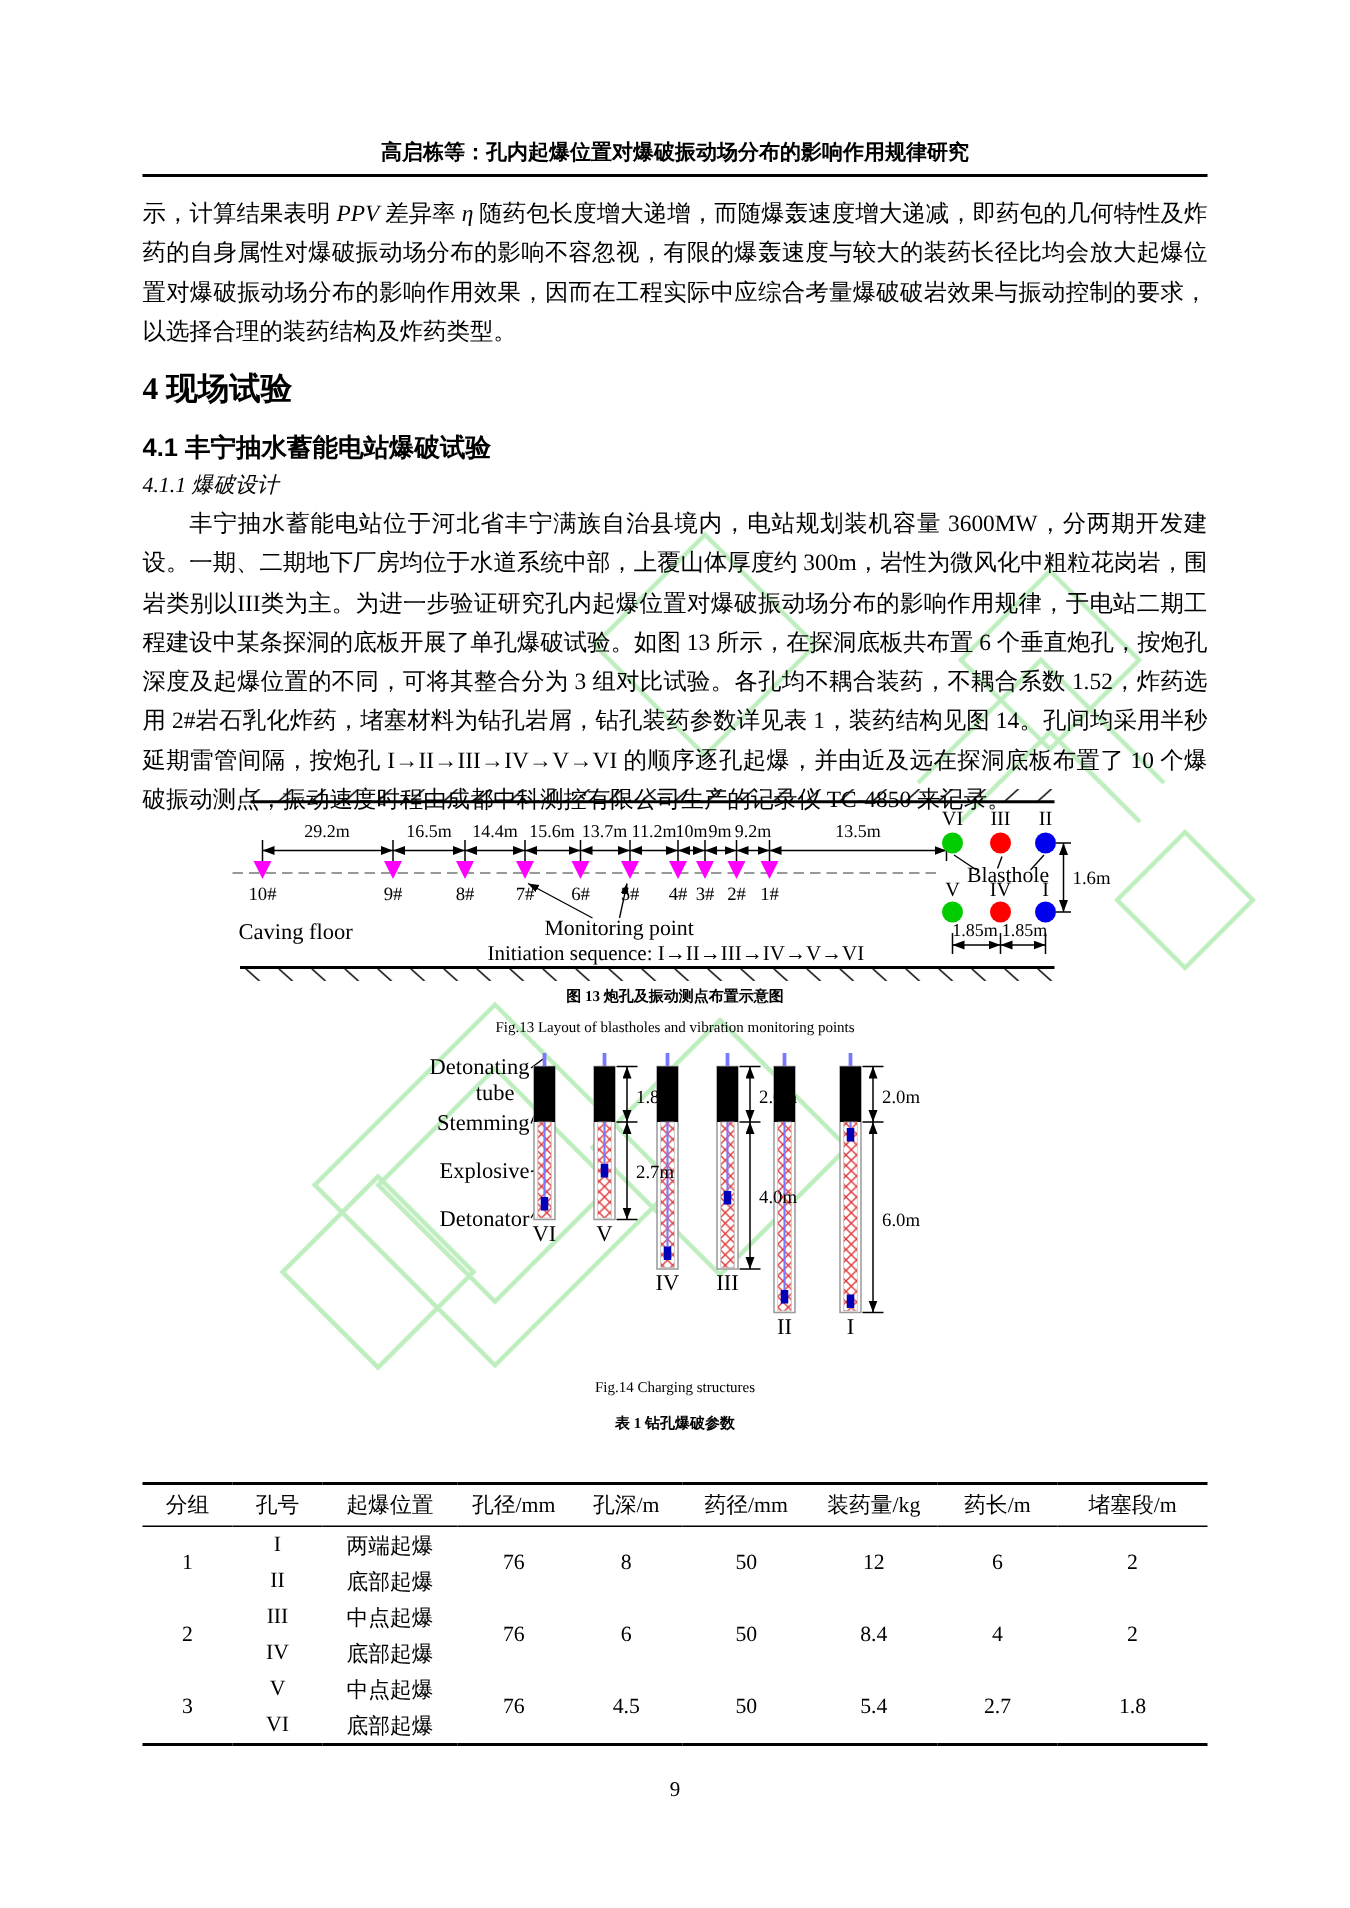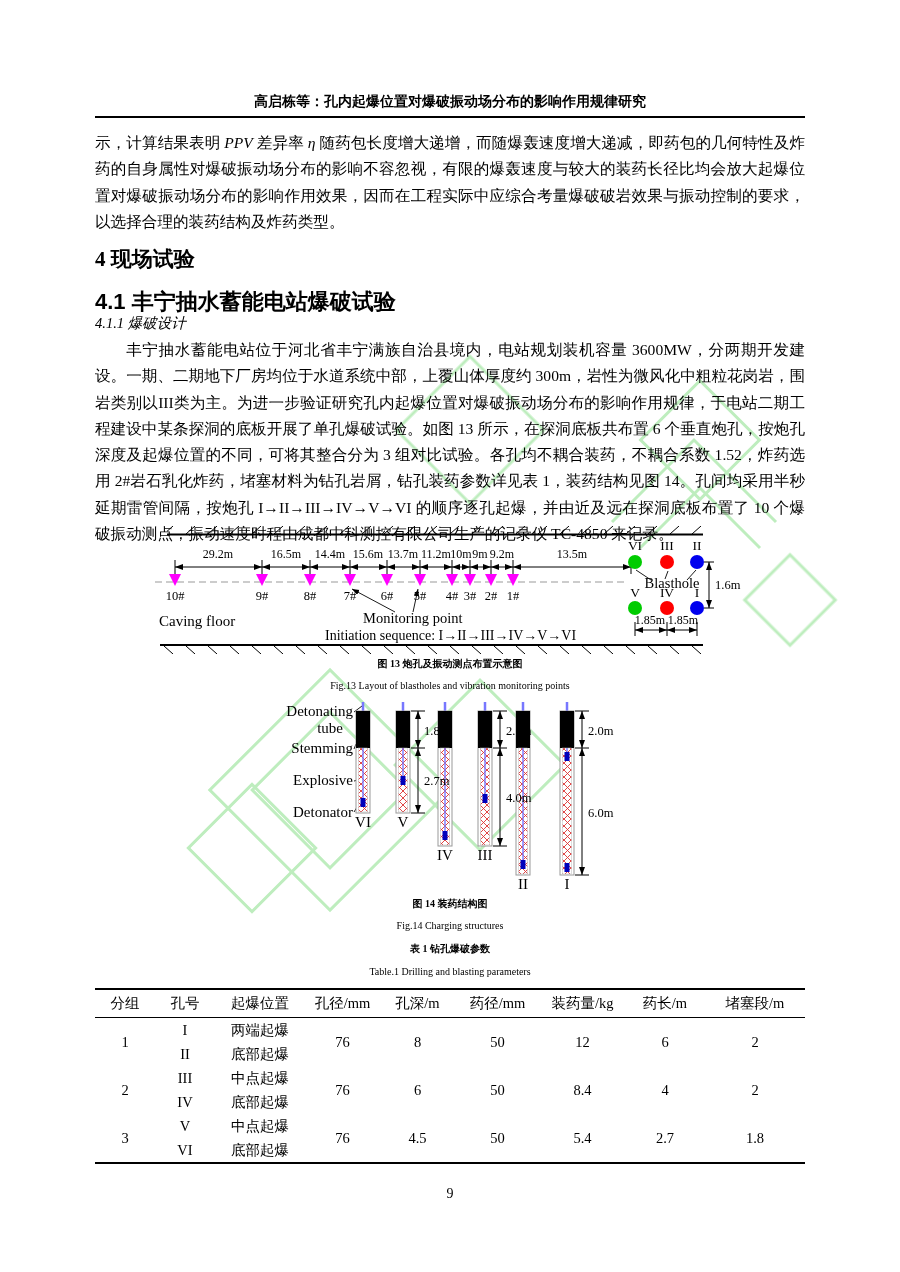--- a/index.html
+++ b/index.html
@@ -15,21 +15,21 @@
   .hdr-rule{left:95px;top:116px;width:710px;height:2px;background:#000;z-index:2;}
   
   .para{left:95px;width:710px;font-size:15.6px;line-height:26.3px;
         text-align:justify;z-index:2;}
   #p1{top:130px;}
   #p2{top:337px;text-indent:2em;}
   .para i{font-style:italic;}
   .h-s4{left:95px;top:245px;font-family:Liberation Serif, serif;
         font-weight:bold;font-size:21px;z-index:2;}
   .h-s41{left:95px;top:287px;font-family:"Liberation Sans","DejaVu Sans",sans-serif;
-        font-weight:bold;font-size:22px;z-index:2;text-align:center;}
+        font-weight:bold;font-size:17px;z-index:2;text-align:center;}
   .h-s411{left:95px;top:314px;font-style:italic;font-size:14.5px;z-index:2;text-align:center;}
   
   .cap{left:95px;width:710px;text-align:center;font-size:10px;z-index:2;}
   .cap.zh{font-weight:bold;}
   
   .figsvg{z-index:1;}
   svg text{font-family:"Liberation Serif","DejaVu Serif",serif;}
   
   #tbl-wrap{left:95px;top:988px;width:710px;z-index:2;}
   table.paper{border-collapse:collapse;width:710px;font-size:14.5px;
@@ -338,25 +338,23 @@
       <line x1="480" y1="11" x2="494" y2="11"></line>
         <line x1="480" y1="48" x2="494" y2="48"></line>
         <line x1="480" y1="175" x2="494" y2="175"></line>
       <line x1="487" y1="11" x2="487" y2="48" marker-start="url(#as2)" marker-end="url(#ae2)"></line>
       <line x1="487" y1="48" x2="487" y2="175" marker-start="url(#as2)" marker-end="url(#ae2)"></line>
     </g>
     <text x="493" y="35" font-size="12.5">2.0m</text>
     <text x="493" y="117" font-size="12.5">6.0m</text>
   </svg>
 
-  <div class="abs cap zh" style="top:897px;">图 14  装药结构图</div>
   <div class="abs cap" style="top:920px;">Fig.14 Charging structures</div>
 
   <div class="abs cap zh" style="top:942px;">表  1  钻孔爆破参数</div>
-  <div class="abs cap" style="top:966px;">Table.1 Drilling and blasting parameters</div>
 
   <div class="abs" id="tbl-wrap">
     <table class="paper">
       <colgroup>
         <col style="width:60px">
           <col style="width:60px">
           <col style="width:90px">
         <col style="width:75px">
           <col style="width:75px">
           <col style="width:85px">

